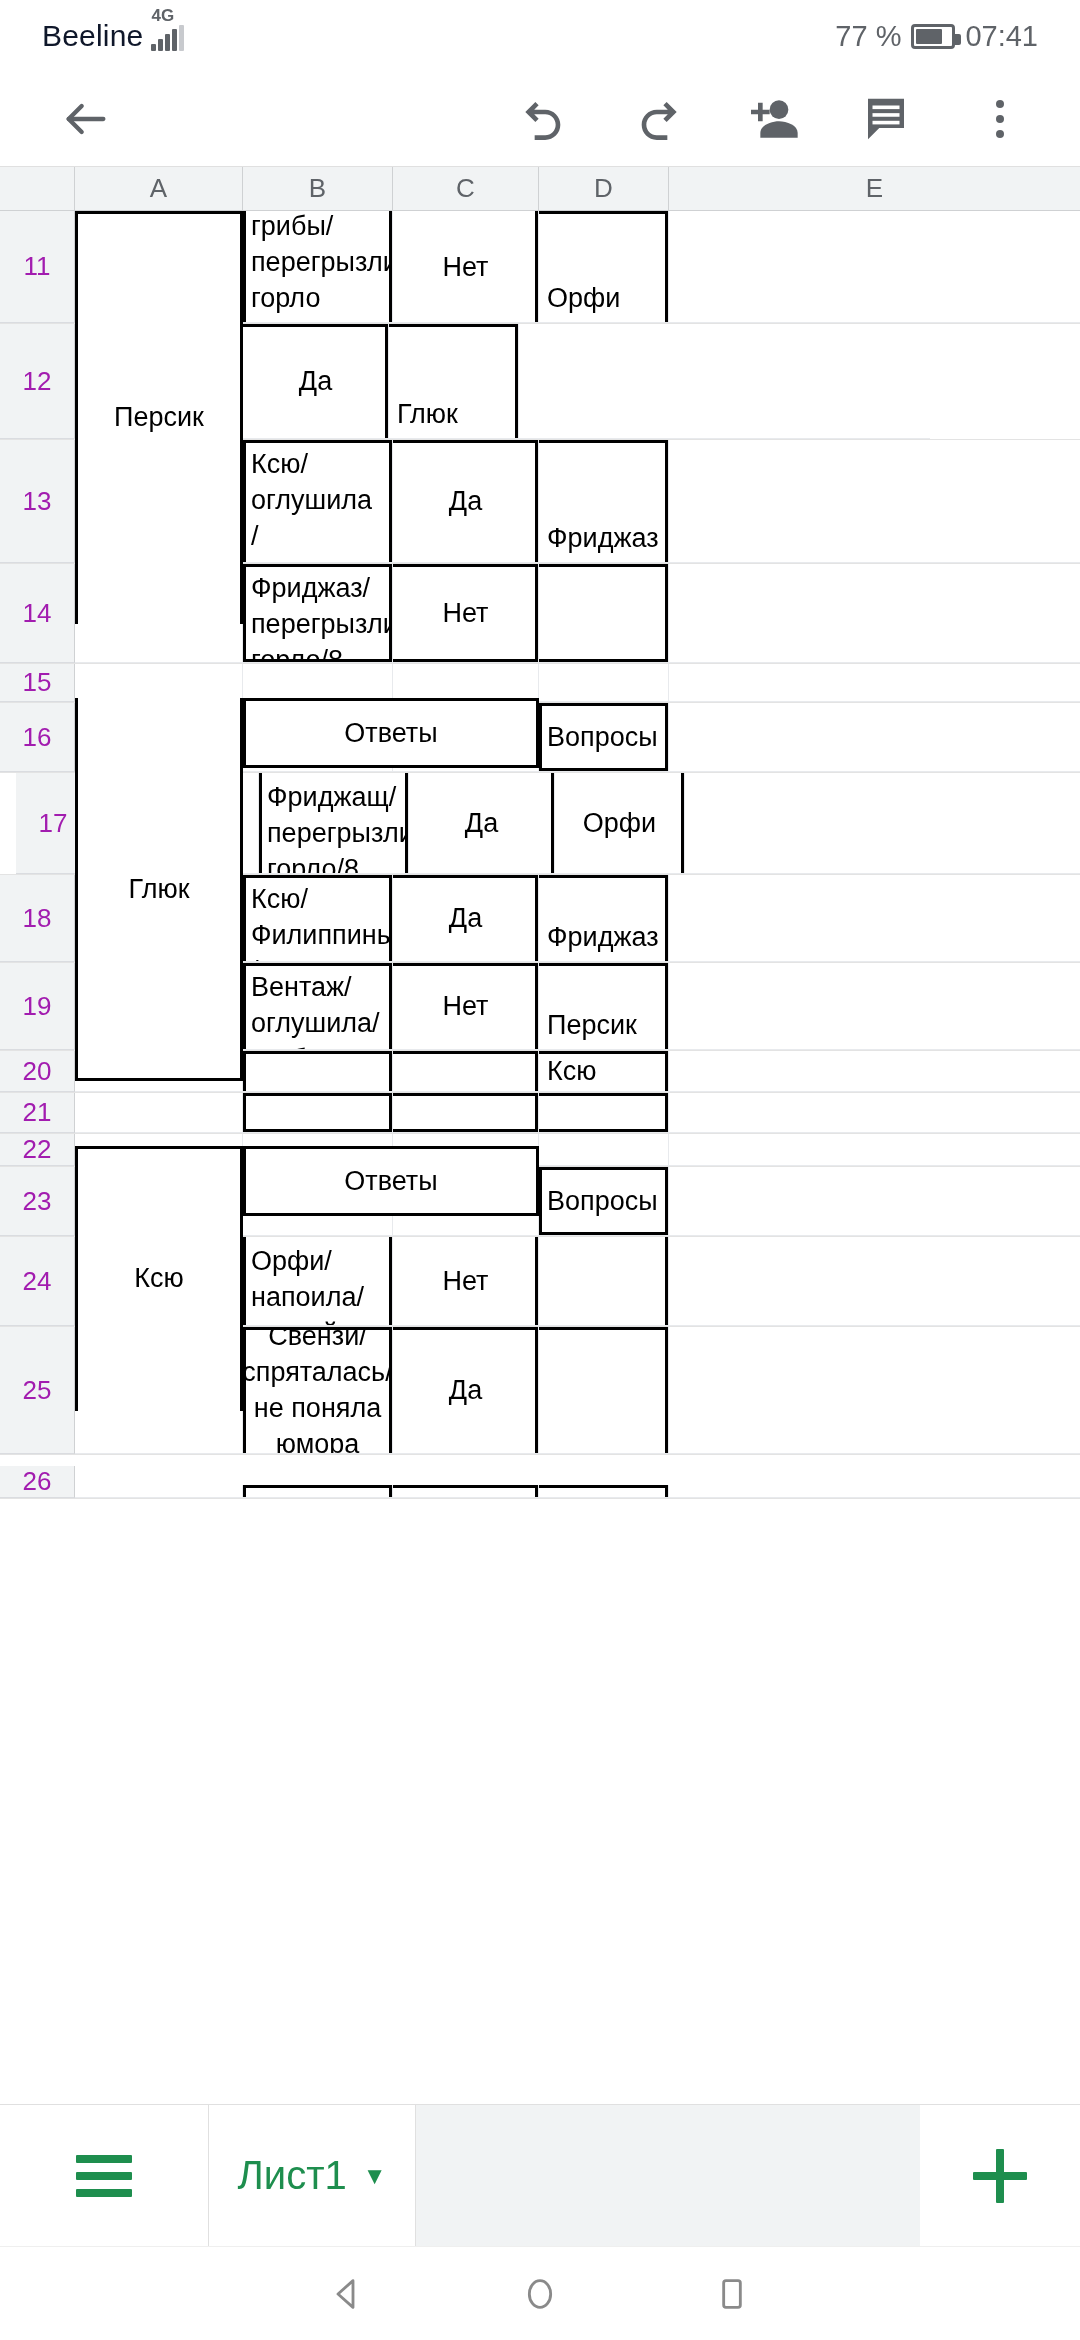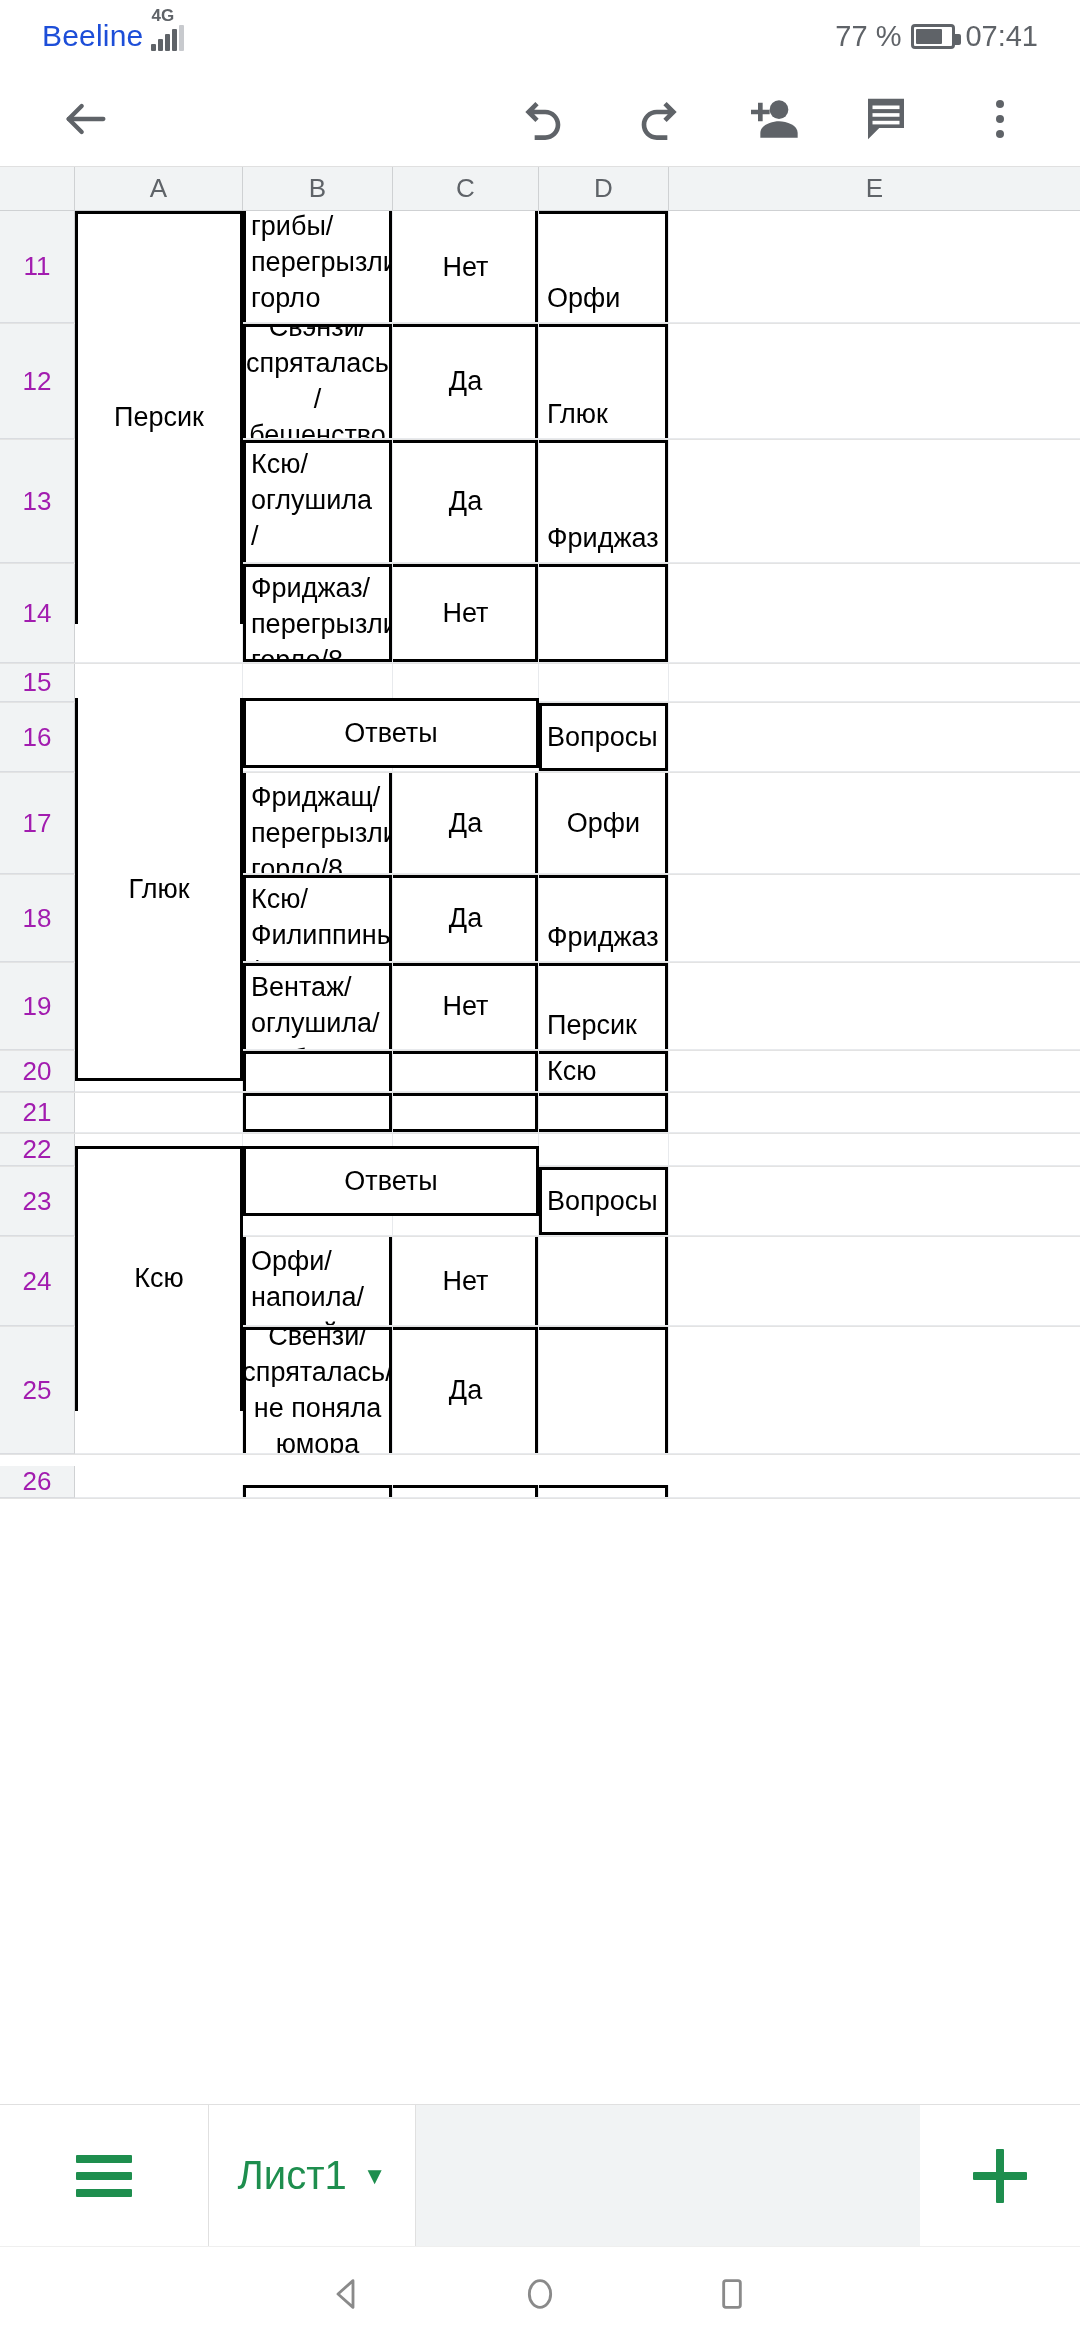--- a/index.html
+++ b/index.html
@@ -12,21 +12,21 @@
   }
 
   
   .statusbar{
     height:72px; width:1080px;
     display:flex; align-items:center;
     padding:0 42px;
     background:#ffffff;
   }
   .sb-left{ display:flex; align-items:flex-end; gap:6px; }
-  .carrier{ font-size:30px; color:#1d4ed8; letter-spacing:.2px; line-height:1; }
+  .carrier{ font-size:30px; color:#0f172a; letter-spacing:.2px; line-height:1; }
   .sig{ display:flex; align-items:flex-end; gap:3px; position:relative; padding-left:2px;}
   .sig .g4{
     position:absolute; top:-20px; left:2px;
     font-size:17px; font-weight:bold; color:#5f6368; line-height:1;
   }
   .bars{ display:flex; align-items:flex-end; gap:2px; height:24px; }
   .bars i{ width:5px; background:#5f6368; display:block; border-radius:1px; }
   .bars i:nth-child(1){ height:7px; }
   .bars i:nth-child(2){ height:12px; }
   .bars i:nth-child(3){ height:17px; }
@@ -308,23 +308,20 @@
         <div class="cell cC br v-mid h-cen">Нет</div>
         <div class="cell cD br bt v-bot h-left">Орфи</div>
         <div class="cell cE"></div>
       </div>
     </div>
 
     <div class="row" style="height:116px;">
       <div class="rh">12</div>
       <div class="cells">
         <div class="cell cA"></div>
-        <div class="cell cB bl br bt v-mid h-cen">Свэнзи/
-спряталась /
-бешенство</div>
         <div class="cell cC br bt v-mid h-cen">Да</div>
         <div class="cell cD br bt v-bot h-left">Глюк</div>
         <div class="cell cE"></div>
       </div>
     </div>
 
     <div class="row" style="height:124px;">
       <div class="rh">13</div>
       <div class="cells">
         <div class="cell cA"></div>
@@ -367,21 +364,21 @@
       <div class="rh">16</div>
       <div class="cells">
         <div class="cell cA"></div>
         <div class="cell cB"></div>
         <div class="cell cC"></div>
         <div class="cell cD bl br bt bb v-mid h-left">Вопросы</div>
         <div class="cell cE"></div>
       </div>
     </div>
 
-    <div class="row" style="height:102px;">
+    <div class="row" style="height:102px;padding-left:16px;">
       <div class="rh">17</div>
       <div class="cells">
         <div class="cell cA"></div>
         <div class="cell cB bl br v-top h-left">Фриджащ/
 перегрызли
 горло/8
 марта</div>
         <div class="cell cC br v-mid h-cen">Да</div>
         <div class="cell cD br v-mid h-cen">Орфи</div>
         <div class="cell cE"></div>

